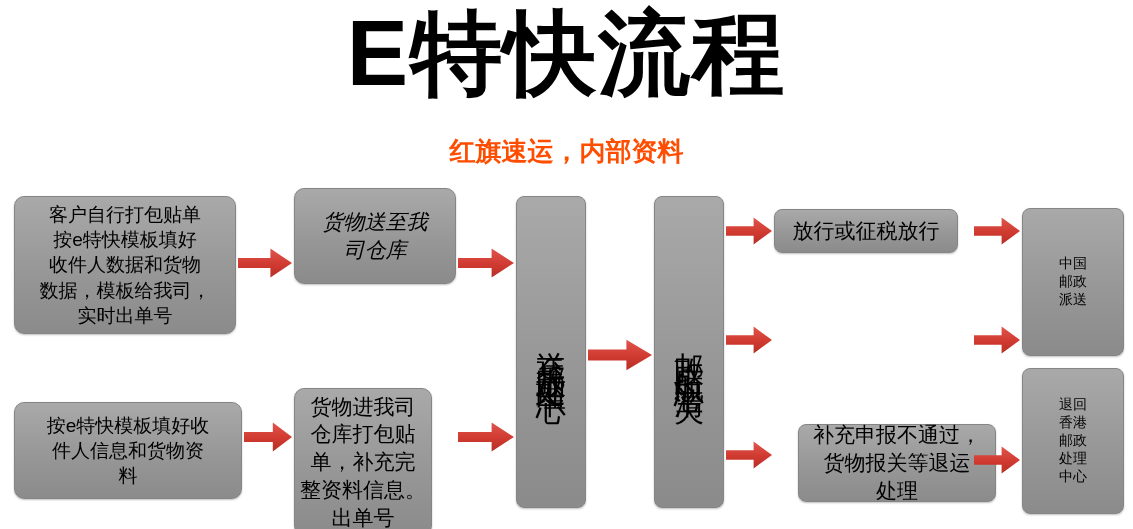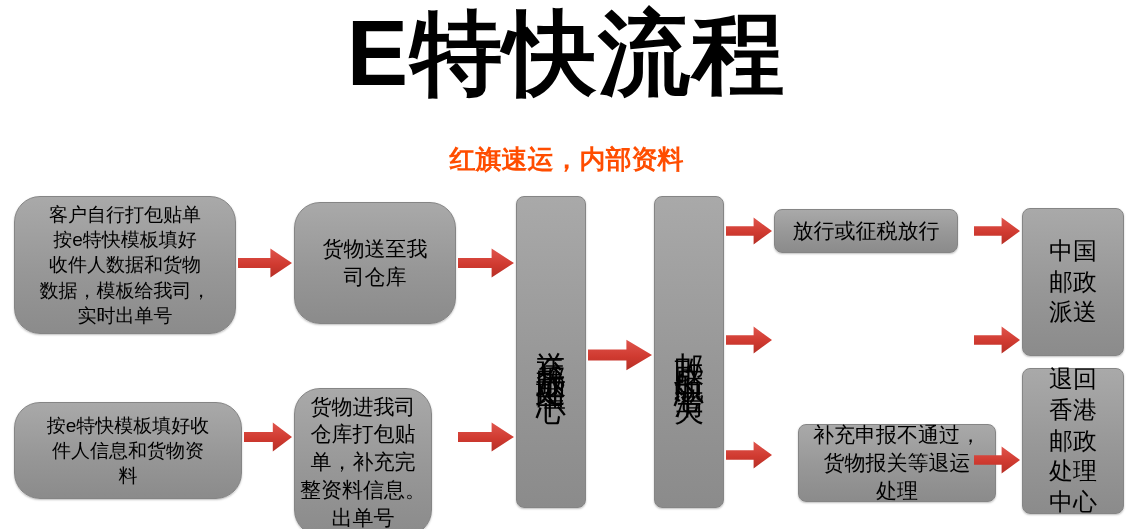--- a/index.html
+++ b/index.html
@@ -17,37 +17,36 @@
     font-size:92px;font-weight:900;
     letter-spacing:2px;
     line-height:1.25;
     color:#000;
   }
   .page-subtitle{
     position:absolute;left:0;top:134px;width:100%;
     text-align:center;
     font-size:26px;font-weight:700;
     color:#ff4d00;
-    margin-top:8px;
   }
   .box{
     position:absolute;
     background:linear-gradient(180deg,#a9a9a9 0%,#979797 55%,#8b8b8b 100%);
     border:1px solid #858585;
     box-sizing:border-box;
     display:flex;align-items:center;justify-content:center;
     text-align:center;
     box-shadow:0 1px 2px rgba(0,0,0,0.25);
   }
-  .rounded{border-radius:26px;}
+  .rounded{border-radius:10px;}
   .rounded-sm{border-radius:8px;}
   .box-text{white-space:pre-line;line-height:1.32;font-weight:500;}
   .fs19{font-size:19px;}
   .fs21{font-size:21px;}
-  .fs22{font-size:24px;line-height:1.28;}
+  .fs22{font-size:14px;line-height:1.28;}
   .vtext{
     writing-mode:vertical-rl;
     text-orientation:upright;
     font-size:30px;
     font-weight:500;
     letter-spacing:6px;
     line-height:1;
   }
   .arrow{
     position:absolute;
@@ -70,21 +69,21 @@
 数据，模板给我司，
 实时出单号</div>
   </div>
 
   <div class="box rounded" style="left:14px;top:402px;width:228px;height:97px;">
     <div class="box-text fs19">按e特快模板填好收
 件人信息和货物资
 料</div>
   </div>
 
-  <div class="box rounded" style="left:294px;top:202px;width:162px;height:122px;">
+  <div class="box rounded" style="left:294px;top:188px;width:162px;height:96px;font-style:italic;">
     <div class="box-text fs21">货物送至我
 司仓库</div>
   </div>
 
   <div class="box rounded" style="left:294px;top:388px;width:138px;height:148px;">
     <div class="box-text fs21">货物进我司
 仓库打包贴
 单，补充完
 整资料信息。
 出单号</div>

